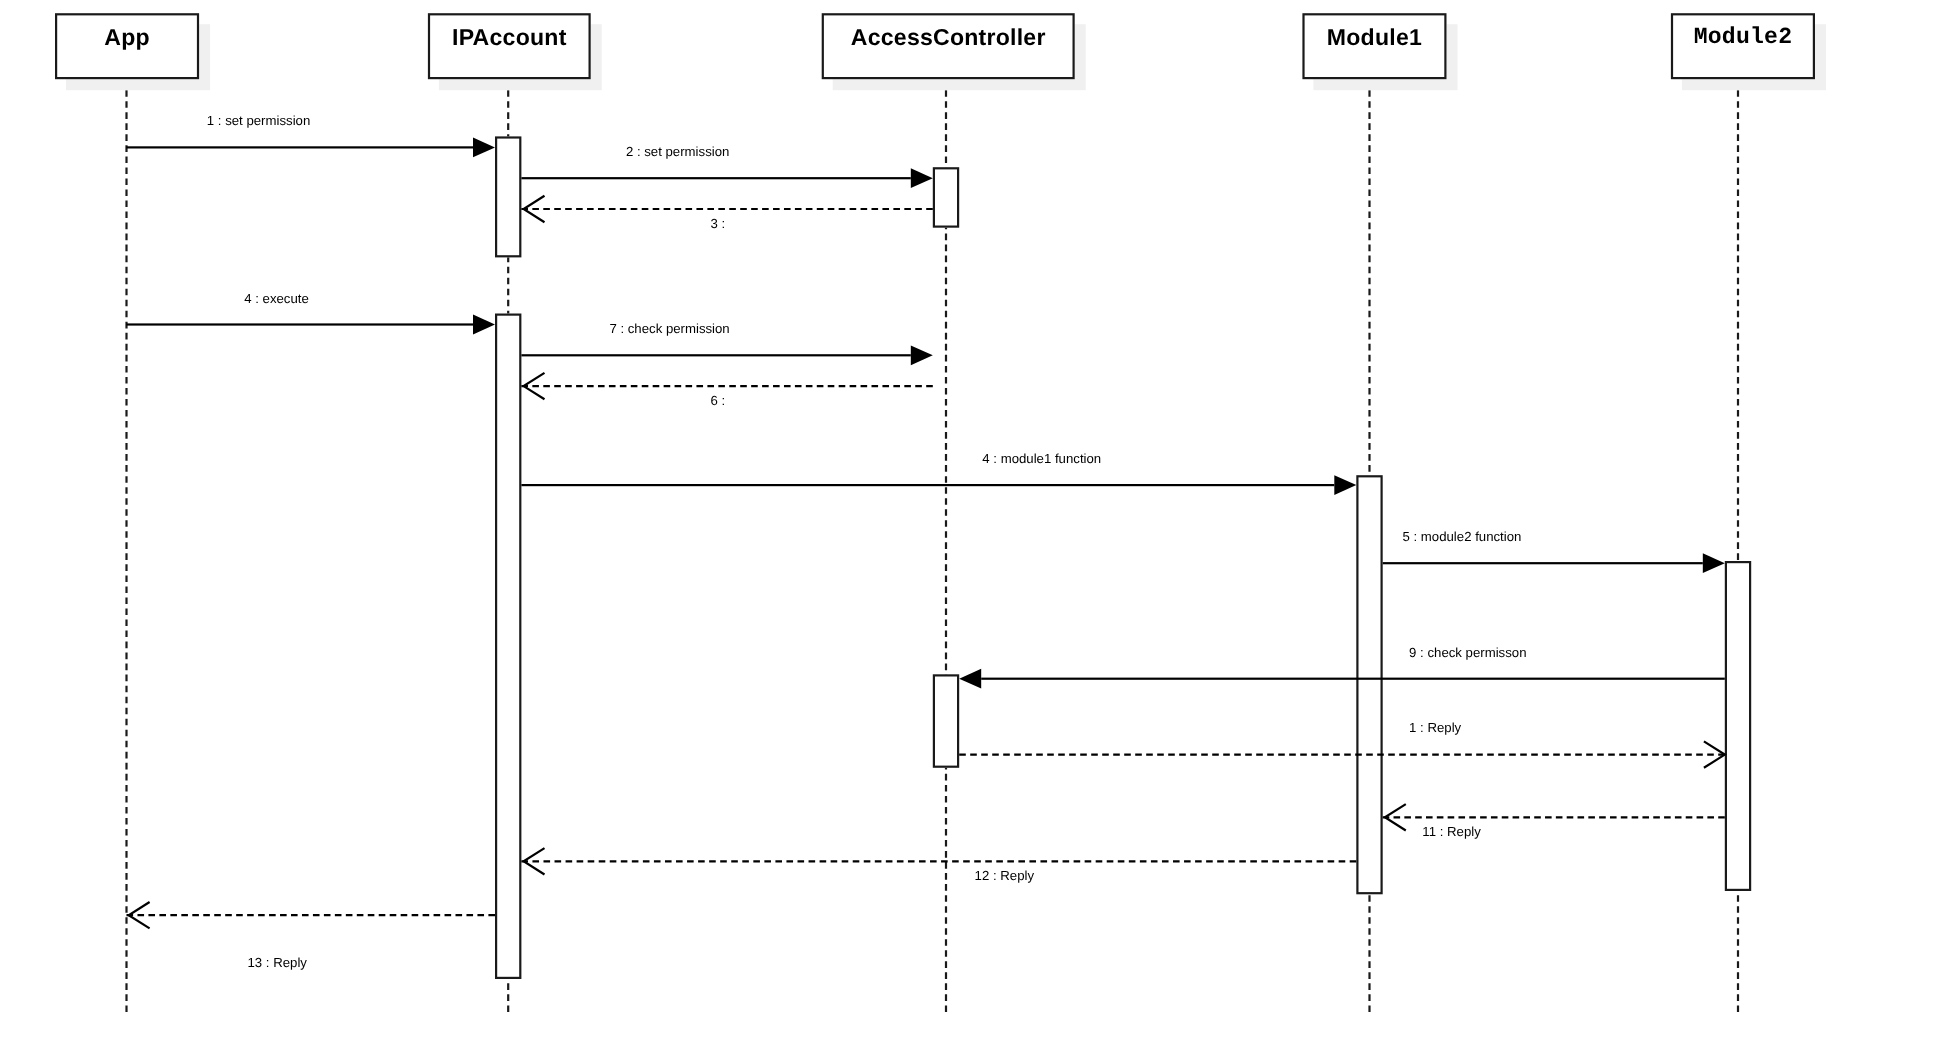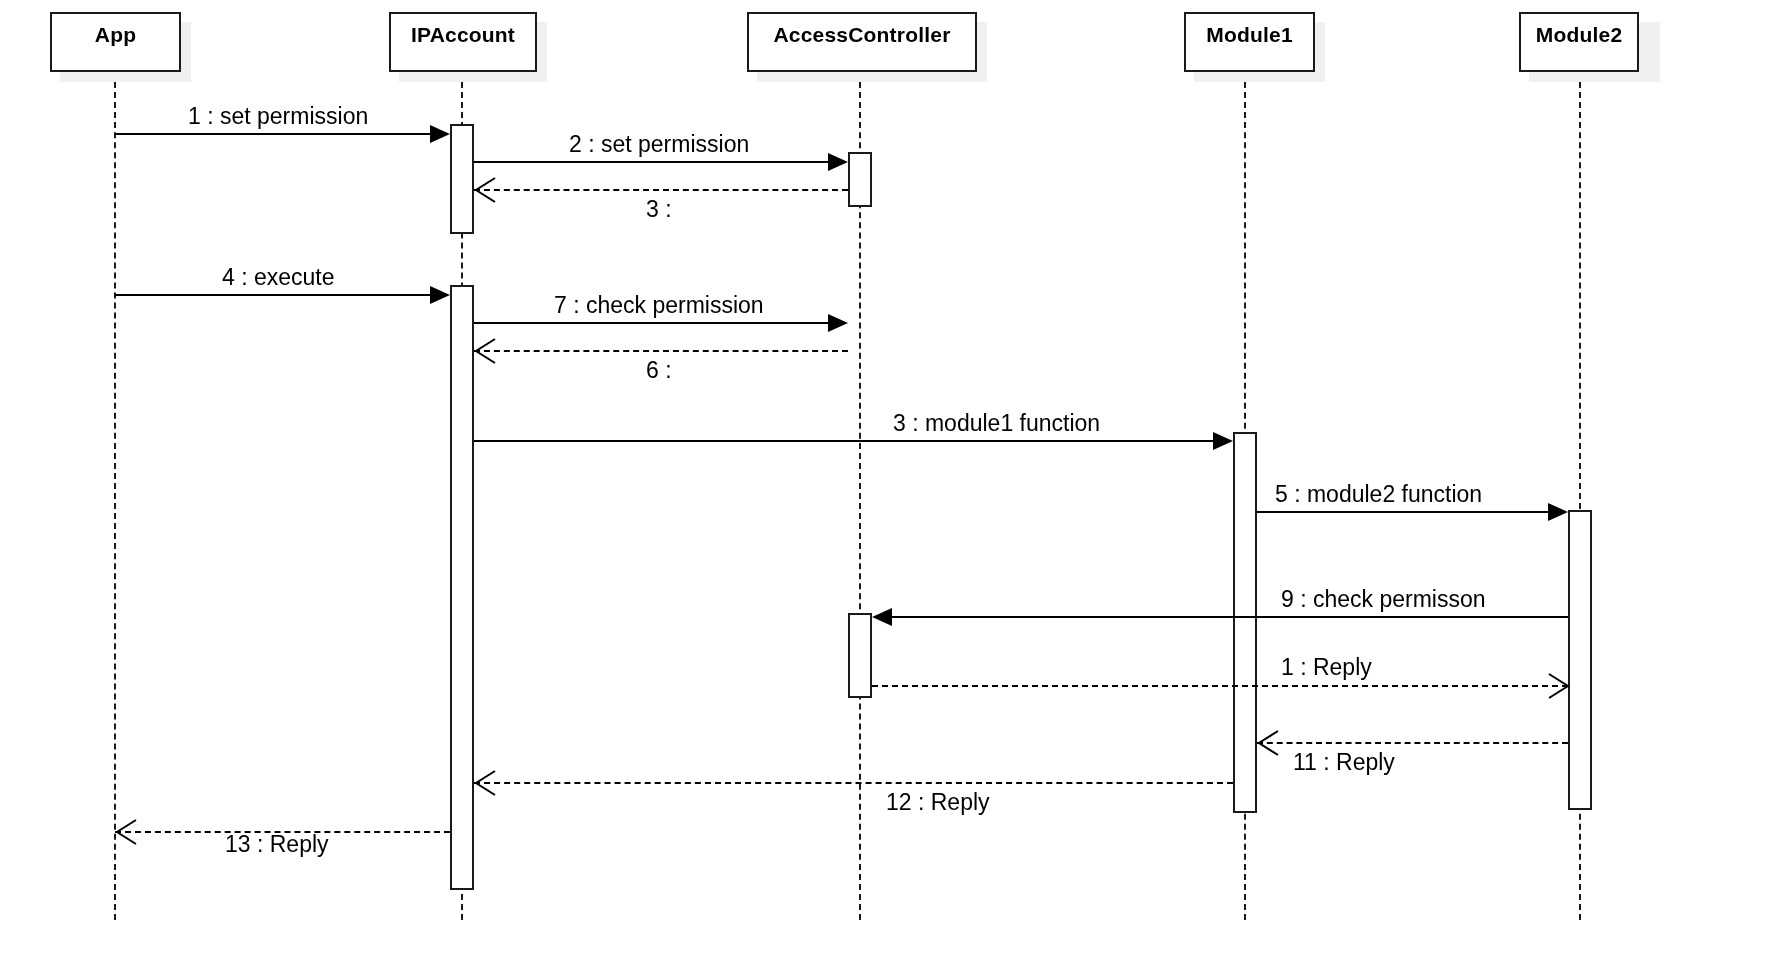--- a/index.html
+++ b/index.html
@@ -77,21 +77,21 @@
     border-bottom: 9px solid transparent;
     border-right: 20px solid #000000;
   }
   .openarrow {
     position: absolute;
     z-index: 7;
     overflow: visible;
   }
   .msg-label {
     position: absolute;
-    font-size: 23px;
+    font-size: 12px;
     color: #000000;
     white-space: nowrap;
     z-index: 8;
   }
 </style>
 </head>
 <body>
 
 <div id="canvas">
   <div id="layer-shadows">
@@ -114,21 +114,21 @@
       </div>
       <div class="participant-box" style="left: 389px; top: 12px; width: 148px; height: 60px;">
         <span>IPAccount</span>
       </div>
       <div class="participant-box" style="left: 747px; top: 12px; width: 230px; height: 60px;">
         <span>AccessController</span>
       </div>
       <div class="participant-box" style="left: 1184px; top: 12px; width: 131px; height: 60px;">
         <span>Module1</span>
       </div>
-      <div class="participant-box" style="left: 1519px; top: 12px; width: 120px; height: 60px;">
+      <div class="participant-box" style="left: 1519px; top: 12px; width: 131px; height: 60px; font-family: Liberation Mono, monospace;">
         <span>Module2</span>
       </div>
     </div>
   <div id="layer-activations">
       <div class="activation" style="left: 450px; top: 124px; width: 24px; height: 110px;"></div>
       <div class="activation" style="left: 848px; top: 152px; width: 24px; height: 55px;"></div>
       <div class="activation" style="left: 450px; top: 285px; width: 24px; height: 605px;"></div>
       <div class="activation" style="left: 848px; top: 613px; width: 24px; height: 85px;"></div>
       <div class="activation" style="left: 1233px; top: 432px; width: 24px; height: 381px;"></div>
       <div class="activation" style="left: 1568px; top: 510px; width: 24px; height: 300px;"></div>
@@ -151,21 +151,21 @@
       <div class="msg-line solid" style="left: 474px; top: 322px; width: 354px;"></div>
       <div class="arrowhead filled-right" style="left: 828px; top: 314px;"></div>
       <div class="msg-label" style="left: 554px; top: 292px;">7 : check permission</div>
       <div class="msg-line dashed" style="left: 474px; top: 350px; width: 374px;"></div>
       <svg class="openarrow" width="22" height="26" style="left: 474px; top: 338px;">
         <path d="M21,1 L2,13 L21,25" stroke="#000000" stroke-width="2" fill="none"></path>
       </svg>
       <div class="msg-label" style="left: 646px; top: 357px;">6 :</div>
       <div class="msg-line solid" style="left: 474px; top: 440px; width: 739px;"></div>
       <div class="arrowhead filled-right" style="left: 1213px; top: 432px;"></div>
-      <div class="msg-label" style="left: 893px; top: 410px;">3 : module1 function</div>
+      <div class="msg-label" style="left: 893px; top: 410px;">4 : module1 function</div>
       <div class="msg-line solid" style="left: 1257px; top: 511px; width: 291px;"></div>
       <div class="arrowhead filled-right" style="left: 1548px; top: 503px;"></div>
       <div class="msg-label" style="left: 1275px; top: 481px;">5 : module2 function</div>
       <div class="msg-line solid" style="left: 892px; top: 616px; width: 676px;"></div>
       <div class="arrowhead filled-left" style="left: 872px; top: 608px;"></div>
       <div class="msg-label" style="left: 1281px; top: 586px;">9 : check permisson</div>
       <div class="msg-line dashed" style="left: 872px; top: 685px; width: 696px;"></div>
       <svg class="openarrow" width="22" height="26" style="left: 1548px; top: 673px;">
         <path d="M1,1 L20,13 L1,25" stroke="#000000" stroke-width="2" fill="none"></path>
       </svg>
@@ -177,15 +177,15 @@
       <div class="msg-label" style="left: 1281px; top: 749px; margin-left: 12px;">11 : Reply</div>
       <div class="msg-line dashed" style="left: 474px; top: 782px; width: 759px;"></div>
       <svg class="openarrow" width="22" height="26" style="left: 474px; top: 770px;">
         <path d="M21,1 L2,13 L21,25" stroke="#000000" stroke-width="2" fill="none"></path>
       </svg>
       <div class="msg-label" style="left: 886px; top: 789px;">12 : Reply</div>
       <div class="msg-line dashed" style="left: 115px; top: 831px; width: 335px;"></div>
       <svg class="openarrow" width="22" height="26" style="left: 115px; top: 819px;">
         <path d="M21,1 L2,13 L21,25" stroke="#000000" stroke-width="2" fill="none"></path>
       </svg>
-      <div class="msg-label" style="left: 225px; top: 831px;">13 : Reply</div>
+      <div class="msg-label" style="left: 225px; top: 868px;">13 : Reply</div>
     </div>
 </div>
 
 </body></html>

